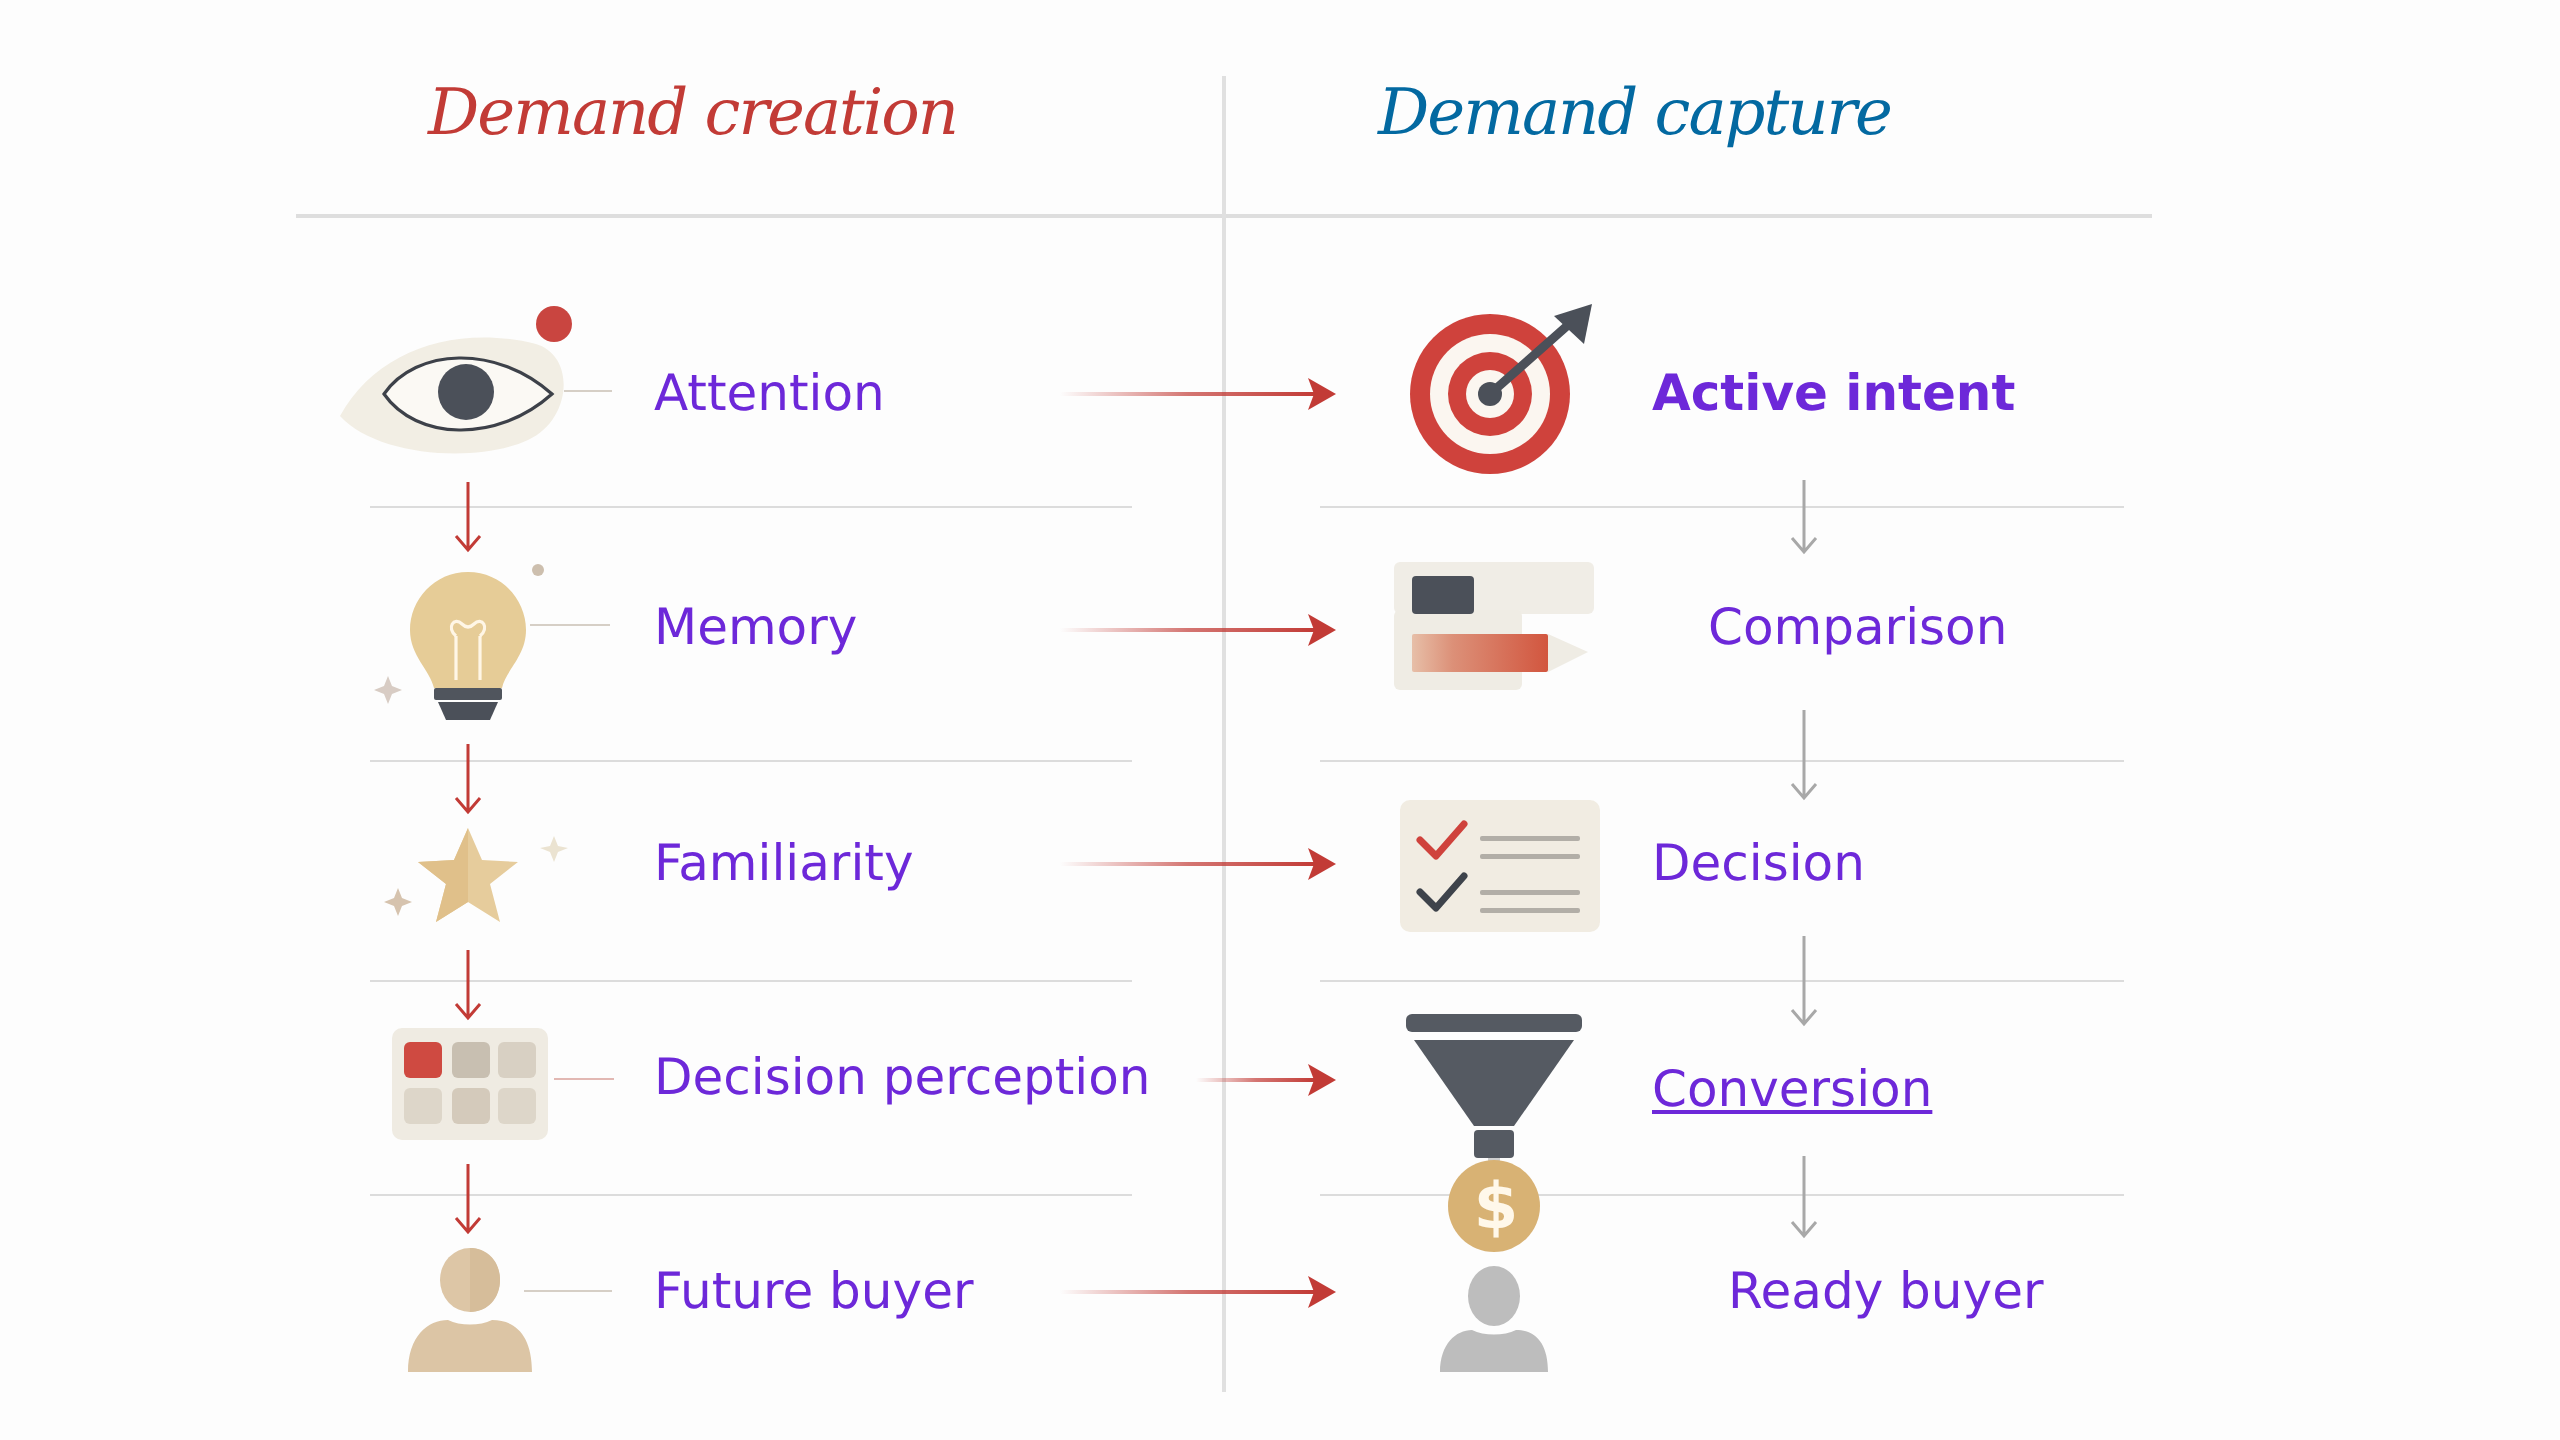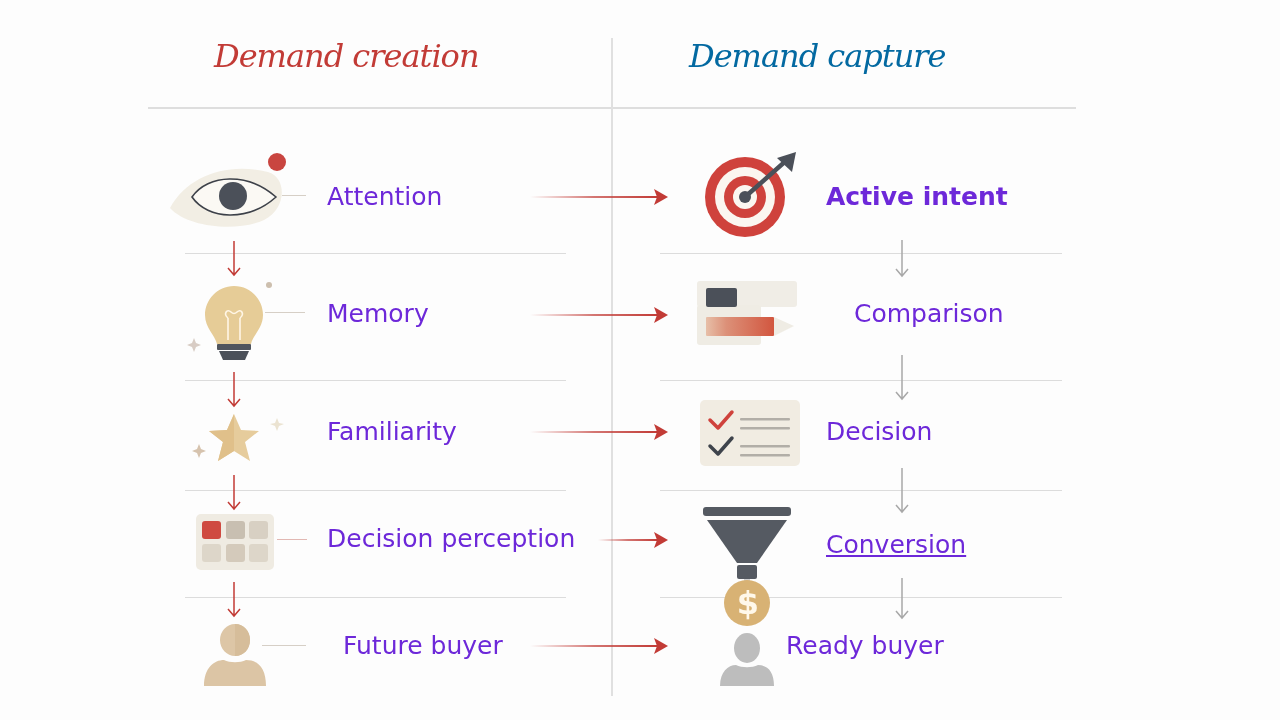--- a/index.html
+++ b/index.html
@@ -93,21 +93,21 @@
 <div class="label" style="left:327px; top:523px;">Decision perception</div>
 
 <div class="icon" style="left:202px; top:622px;">
   <svg width="70" height="66" viewBox="0 0 70 66">
     <ellipse cx="33" cy="18" rx="15" ry="16" fill="#ddc6a6"></ellipse>
     <path d="M33 2 C 42 2, 48 9, 48 18 C 48 27, 42 34, 33 34 Z" fill="#d6bd9a"></path>
     <path d="M2 64 C 2 46, 12 38, 22 38 C 28 41, 38 41, 44 38 C 56 38, 64 46, 64 64 Z" fill="#dcc5a5"></path>
   </svg>
 </div>
 <div class="connector" style="left:262px; top:645px; width:44px;"></div>
-<div class="label" style="left:327px; top:630px;margin-left:16px;">Future buyer</div>
+<div class="label" style="left:327px; top:630px;">Future buyer</div>
 
 <svg class="v-arrow" style="left:226px; top:241px;" width="16" height="36" viewBox="0 0 16 36">
     <path d="M8 0 L8 34 M2 27 L8 34 L14 27" stroke="#c23b36" stroke-width="1.5" fill="none"></path>
   </svg>
 <svg class="v-arrow" style="left:226px; top:372px;" width="16" height="36" viewBox="0 0 16 36">
     <path d="M8 0 L8 34 M2 27 L8 34 L14 27" stroke="#c23b36" stroke-width="1.5" fill="none"></path>
   </svg>
 <svg class="v-arrow" style="left:226px; top:475px;" width="16" height="36" viewBox="0 0 16 36">
     <path d="M8 0 L8 34 M2 27 L8 34 L14 27" stroke="#c23b36" stroke-width="1.5" fill="none"></path>
   </svg>
@@ -198,21 +198,21 @@
 </div>
 <div class="icon" style="left:733px; top:580px; width:30px; height:46px; color:#fff8ea; font-size:32px; font-weight:700; line-height:46px; text-align:center;">$</div>
 <div class="label" style="left:826px; top:529px;text-decoration:underline;">Conversion</div>
 
 <div class="icon" style="left:718px; top:632px;">
   <svg width="60" height="56" viewBox="0 0 60 56">
     <ellipse cx="29" cy="16" rx="13" ry="15" fill="#bdbdbd"></ellipse>
     <path d="M2 54 C 2 40, 10 33, 18 33 C 24 36, 34 36, 40 33 C 50 33, 56 40, 56 54 Z" fill="#bdbdbd"></path>
   </svg>
 </div>
-<div class="label" style="left:786px; top:630px;text-align:center;">Ready buyer</div>
+<div class="label" style="left:864px; top:630px;text-align:center;">Ready buyer</div>
 
 <svg class="v-arrow" style="left:894px; top:240px;" width="16" height="38" viewBox="0 0 16 38">
     <path d="M8 0 L8 36 M2 29 L8 36 L14 29" stroke="#a8a8a8" stroke-width="1.5" fill="none"></path>
   </svg>
 <svg class="v-arrow" style="left:894px; top:355px;" width="16" height="46" viewBox="0 0 16 46">
     <path d="M8 0 L8 44 M2 37 L8 44 L14 37" stroke="#a8a8a8" stroke-width="1.5" fill="none"></path>
   </svg>
 <svg class="v-arrow" style="left:894px; top:468px;" width="16" height="46" viewBox="0 0 16 46">
     <path d="M8 0 L8 44 M2 37 L8 44 L14 37" stroke="#a8a8a8" stroke-width="1.5" fill="none"></path>
   </svg>

